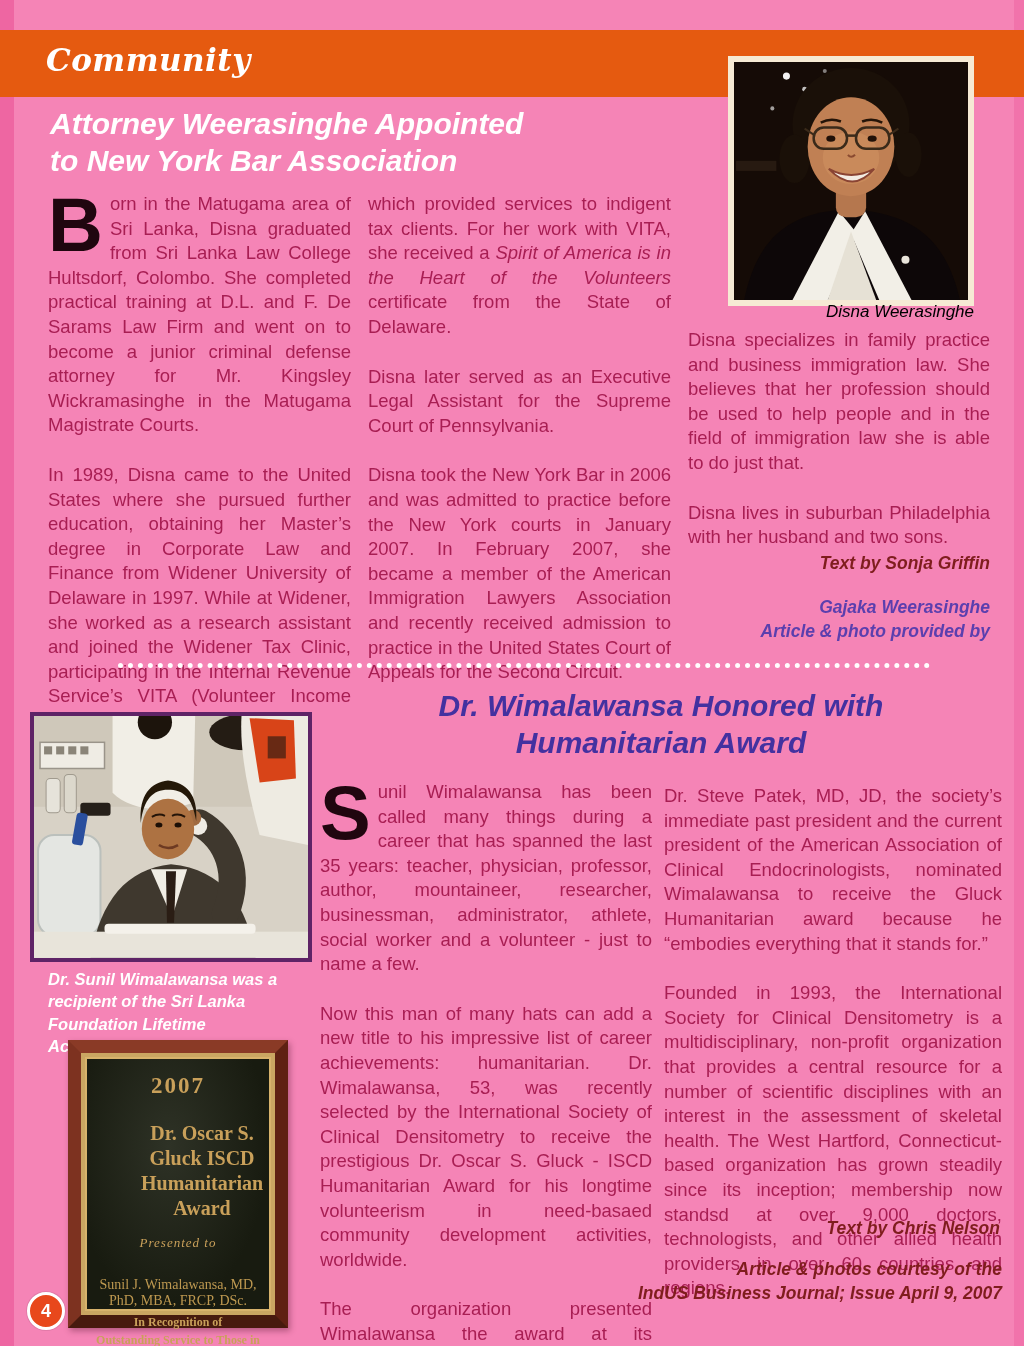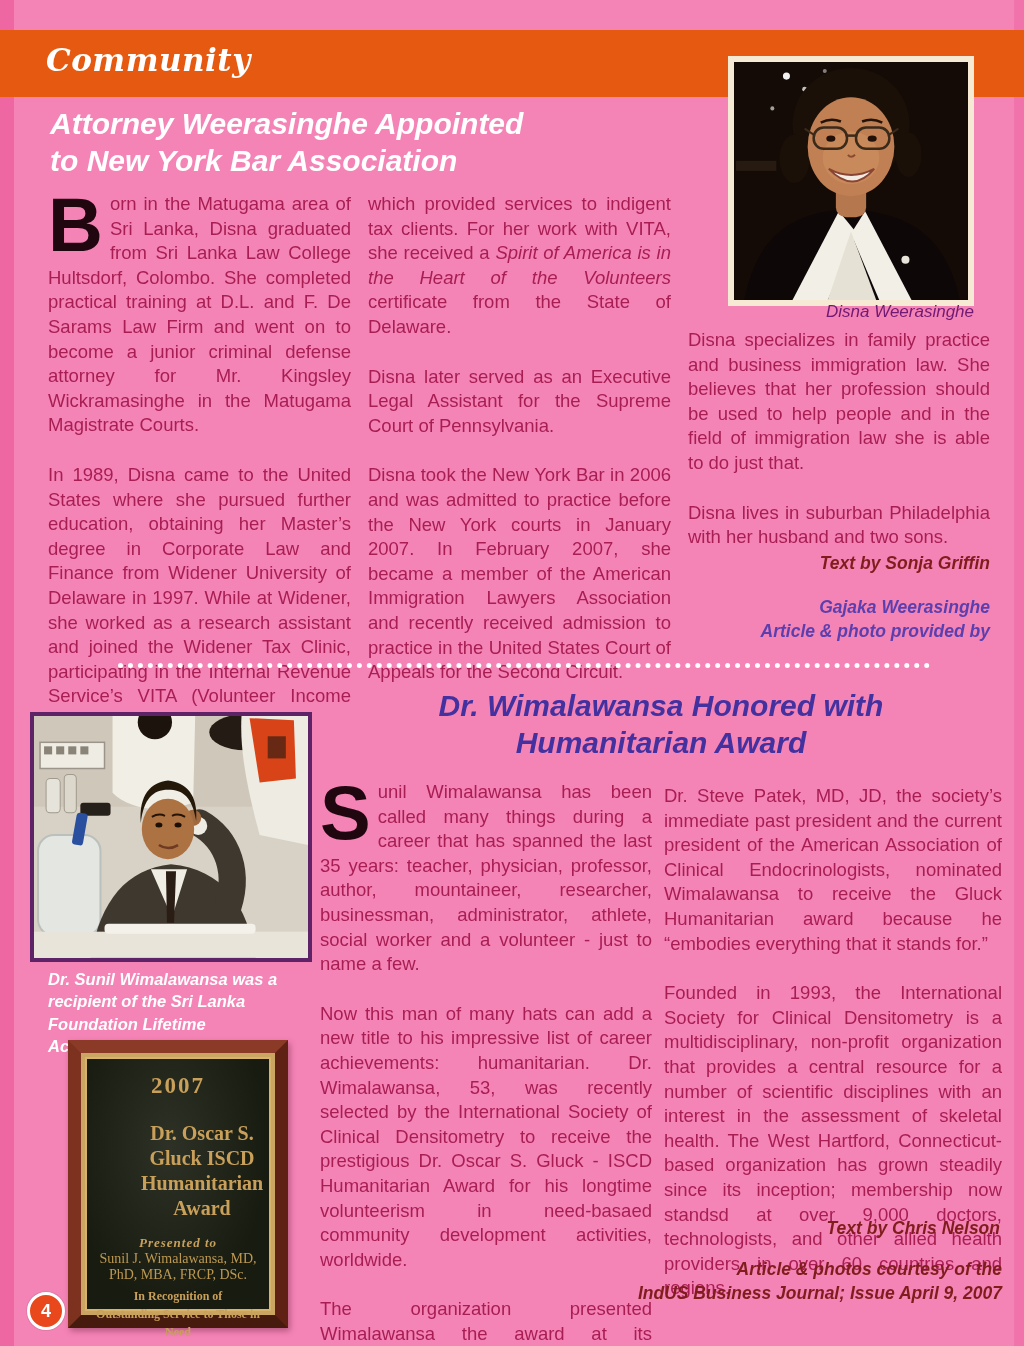--- a/index.html
+++ b/index.html
@@ -23,21 +23,21 @@
   .col{position:absolute;color:#a81e53;font-size:18.5px;line-height:1.33;text-align:justify;z-index:3;}
   .col p{margin:0 0 25px 0;}
   .dropcap{float:left;font-size:76px;line-height:.72;font-weight:bold;color:#20060f;padding:6px 7px 0 0;}
   .it{font-style:italic;margin-top:28px;}
   .col1{left:48px;top:192px;width:303px;}
   .col2{left:368px;top:192px;width:303px;}
   .col3{left:688px;top:328px;width:302px;}
   .photo{position:absolute;z-index:4;box-sizing:border-box;}
   .disna-photo{left:728px;top:56px;width:246px;height:250px;border:6px solid #f6ead4;background:#140b06;}
   .disna-photo svg,.wim-photo svg{display:block;width:100%;height:100%;}
-  .caption-purple{position:absolute;z-index:4;color:#701a75;font-style:italic;font-size:17px;}
+  .caption-purple{position:absolute;z-index:4;color:#000000;font-style:italic;font-size:17px;}
   .disna-caption{left:688px;top:302px;width:286px;text-align:right;}
   .byline{position:absolute;z-index:4;font-style:italic;font-weight:600;font-size:17.5px;text-align:right;}
   .byline-white{color:#7f1d1d;}
   .byline-purple{color:#5b3fae;font-weight:600;}
   .a1-byline{left:640px;top:553px;width:350px;}
   .a1-credit{left:600px;top:596px;width:390px;line-height:1.35;}
   .dots{position:absolute;left:118px;top:663px;width:812px;height:0;border-top:5px dotted #ffffff;z-index:3;}
   .a2-title{position:absolute;left:320px;top:688px;width:682px;text-align:center;z-index:3;
     color:#4331a0;font-size:30px;font-weight:bold;font-style:italic;line-height:1.22;margin:0;}
   .a2-title .line{display:block;}
@@ -51,21 +51,21 @@
   
   .plaque{position:absolute;left:68px;top:1040px;width:220px;height:288px;z-index:4;box-sizing:border-box;
     border:13px solid;border-color:#8a3a26 #5f2113 #471a0e #7d3220;background:#caa662;padding:4px;
     box-shadow:2px 3px 6px rgba(60,10,30,.35);}
   .plaque-face{width:100%;height:100%;box-sizing:border-box;
     background:radial-gradient(ellipse at 45% 35%,#2e3226 0%,#181b10 70%);
     border:2px solid #d8b36c;color:#c9a05a;text-align:center;
     font-family:"Liberation Serif",serif;padding:14px 6px 8px 6px;}
   .pl-year{font-size:23px;font-weight:bold;letter-spacing:2px;margin-bottom:22px;}
   .pl-title{font-size:20px;font-weight:bold;line-height:1.25;margin-bottom:14px;margin-left:48px;}
-  .pl-presented{font-size:13px;font-style:italic;font-weight:bold;margin-bottom:0;letter-spacing:1px;}
+  .pl-presented{font-size:13px;font-style:italic;font-weight:normal;margin-bottom:26px;letter-spacing:1px;}
   .pl-name{font-size:14px;margin-bottom:4px;color:#bd9850;}
   .pl-recog{font-size:12px;font-weight:bold;line-height:1.5;margin-bottom:12px;}
   .pl-logo{display:flex;align-items:center;justify-content:center;gap:15px;}
   .pl-logo-text{font-size:30px;font-weight:bold;letter-spacing:1px;color:#cfa75e;}
   .pl-org{font-size:6.5px;letter-spacing:.6px;line-height:1.5;margin-top:2px;color:#b08e4a;text-transform:uppercase;}
   
   .page-badge{position:absolute;left:27px;top:1292px;width:32px;height:32px;border-radius:50%;
     background:#e8481c;border:3px solid #ffffff;z-index:5;display:flex;align-items:center;justify-content:center;
     color:#ffffff;font-weight:bold;font-size:18px;box-shadow:0 0 0 1px rgba(0,0,0,.08);}
 </style>

